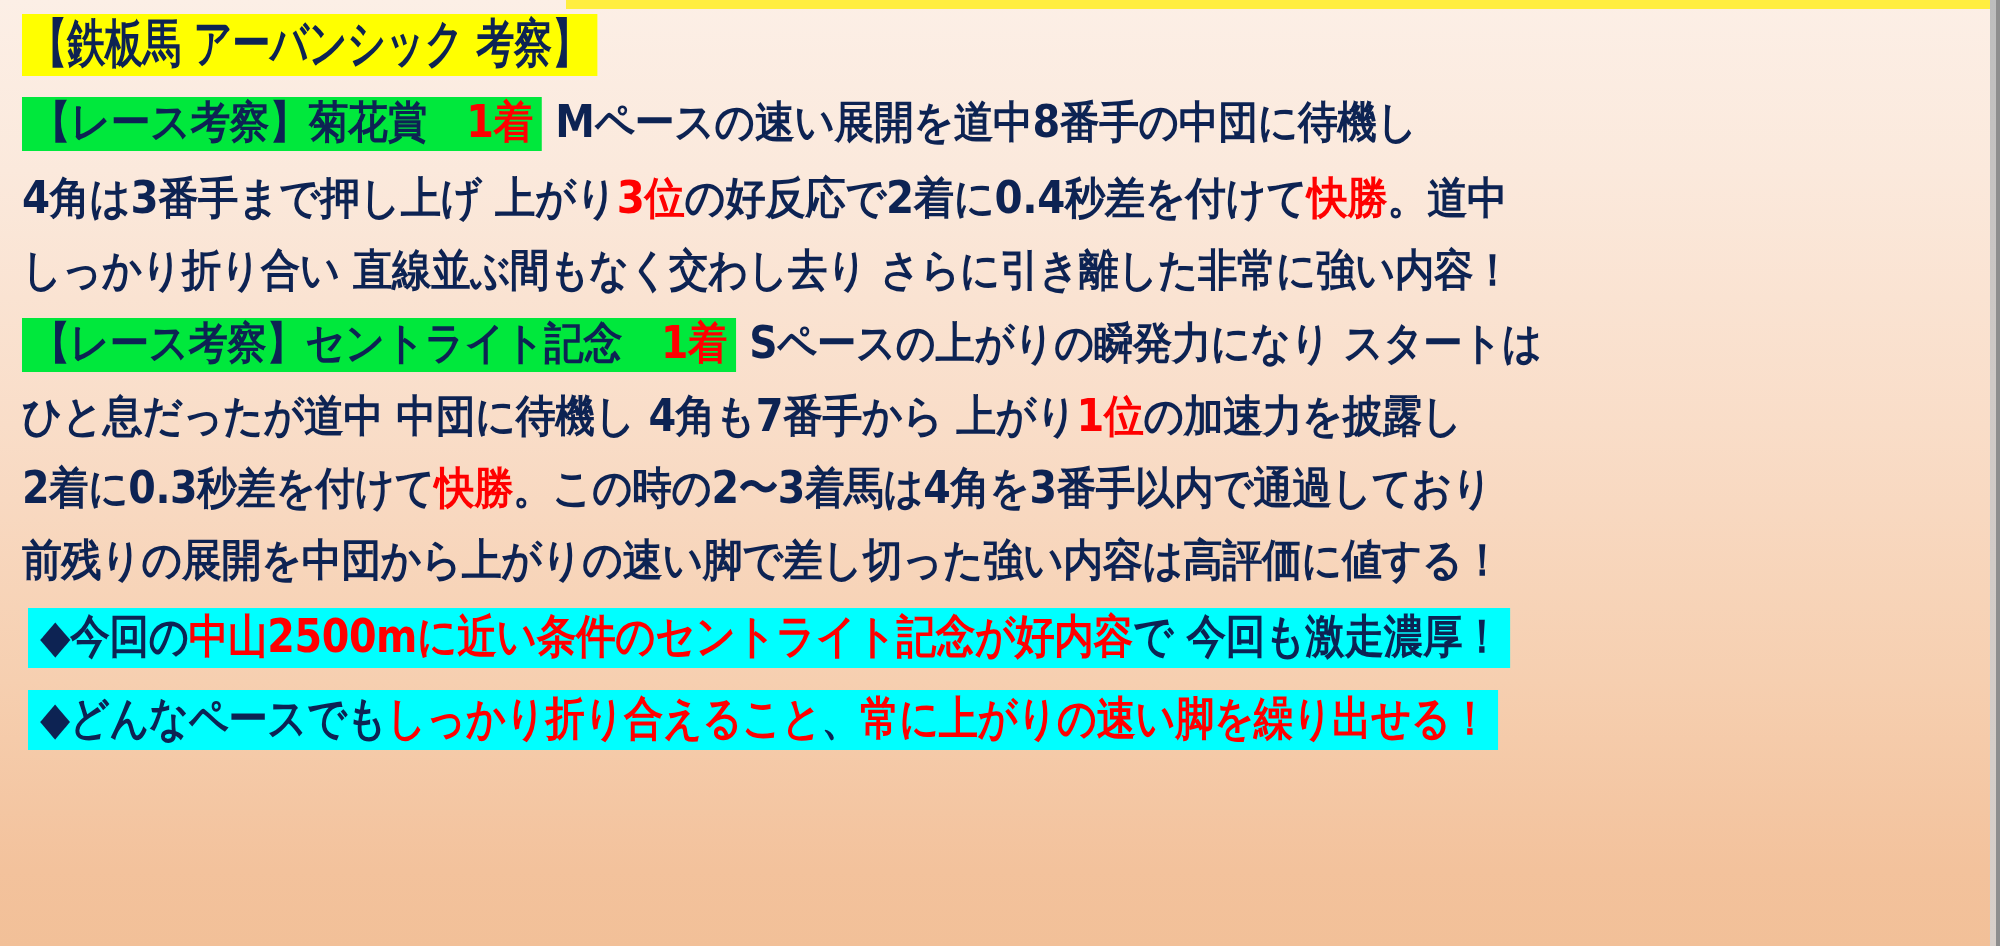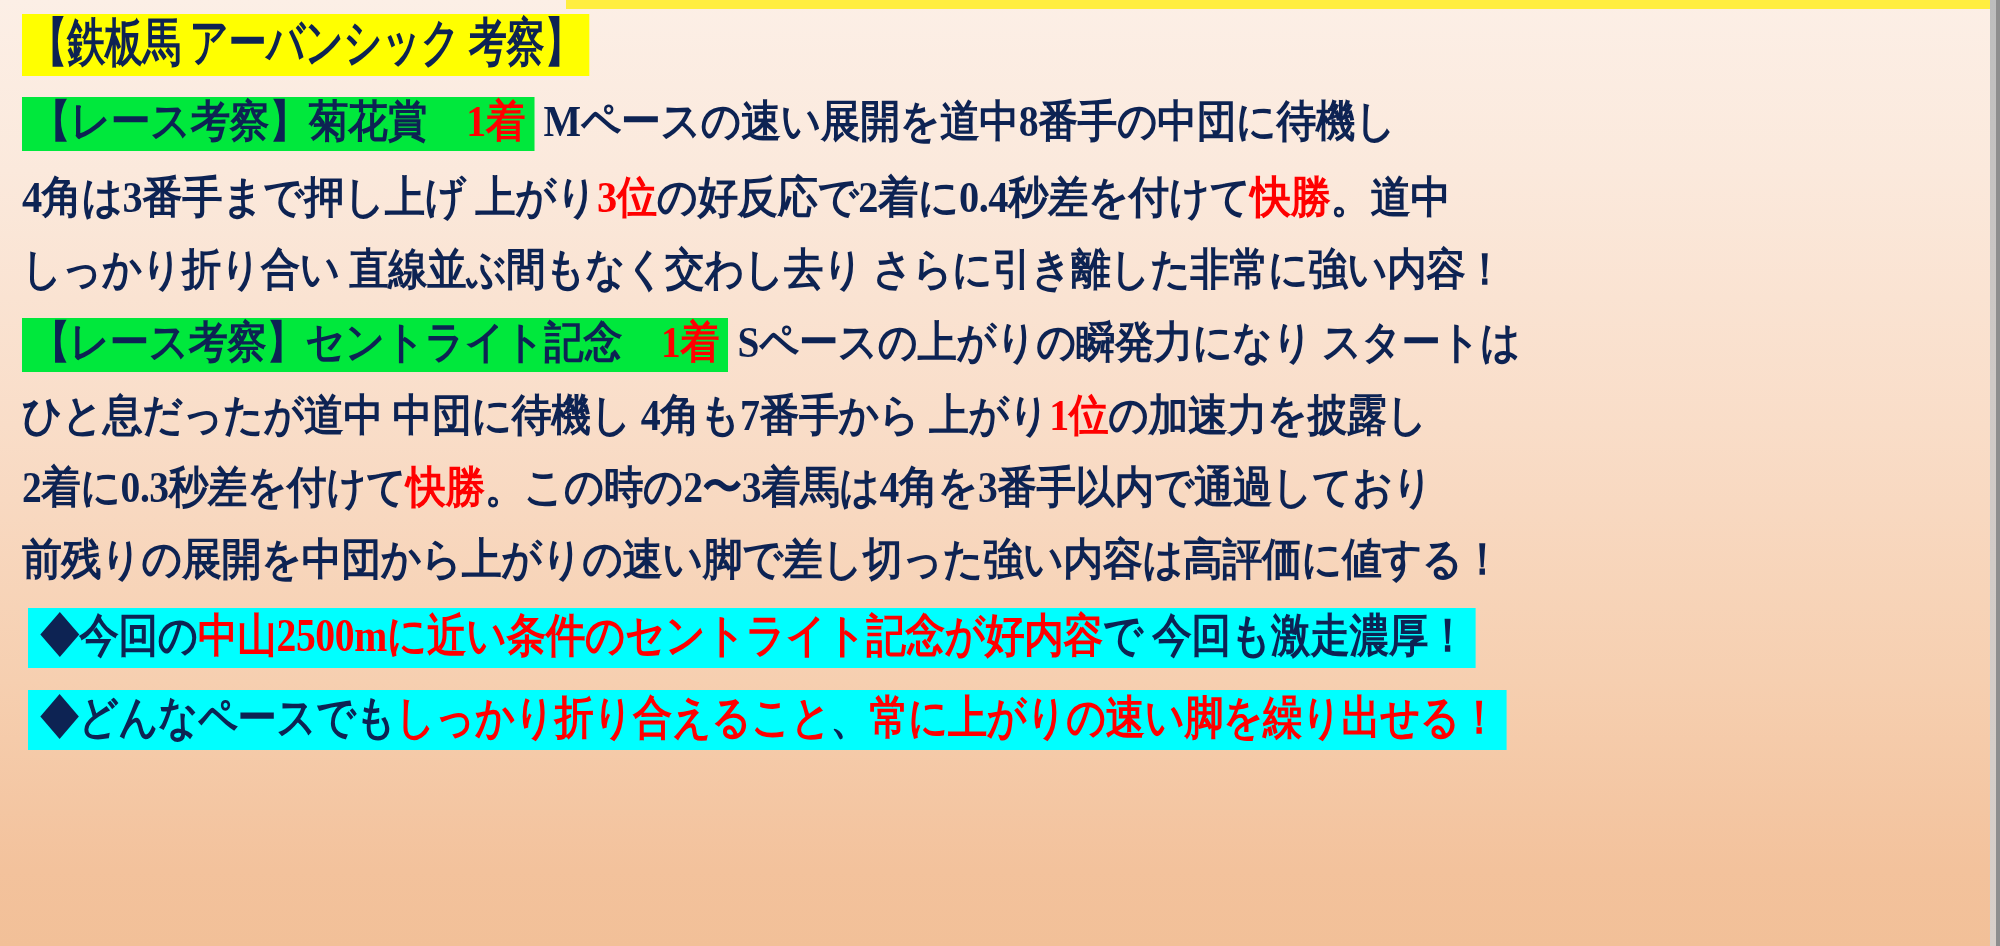--- a/index.html
+++ b/index.html
@@ -5,21 +5,20 @@
   html,body{margin:0;padding:0;}
   body{
     width:2000px;height:946px;overflow:hidden;
     font-family:"DejaVu Sans","Liberation Sans",sans-serif;
     background:#ffffff;
   }
   #poster{
     position:relative;width:2000px;height:946px;
     background:linear-gradient(180deg,#fcefe6 0%,#fbe9dc 18%,#f9ddc8 45%,#f6cfb0 72%,#f3c29c 92%,#f2c098 100%);
     overflow:hidden;
-    font-family:Liberation Serif, serif;
   }
   
   #top-yellow-strip{
     position:absolute;left:566px;top:0;width:1424px;height:9px;
     background:#ffee3f;
   }
   #right-gray-strip{
     position:absolute;right:0;top:0;width:10px;height:946px;
     background:linear-gradient(180deg,#bdbdbd 0%,#cfc9c6 40%,#d8cfc9 100%);
   }

